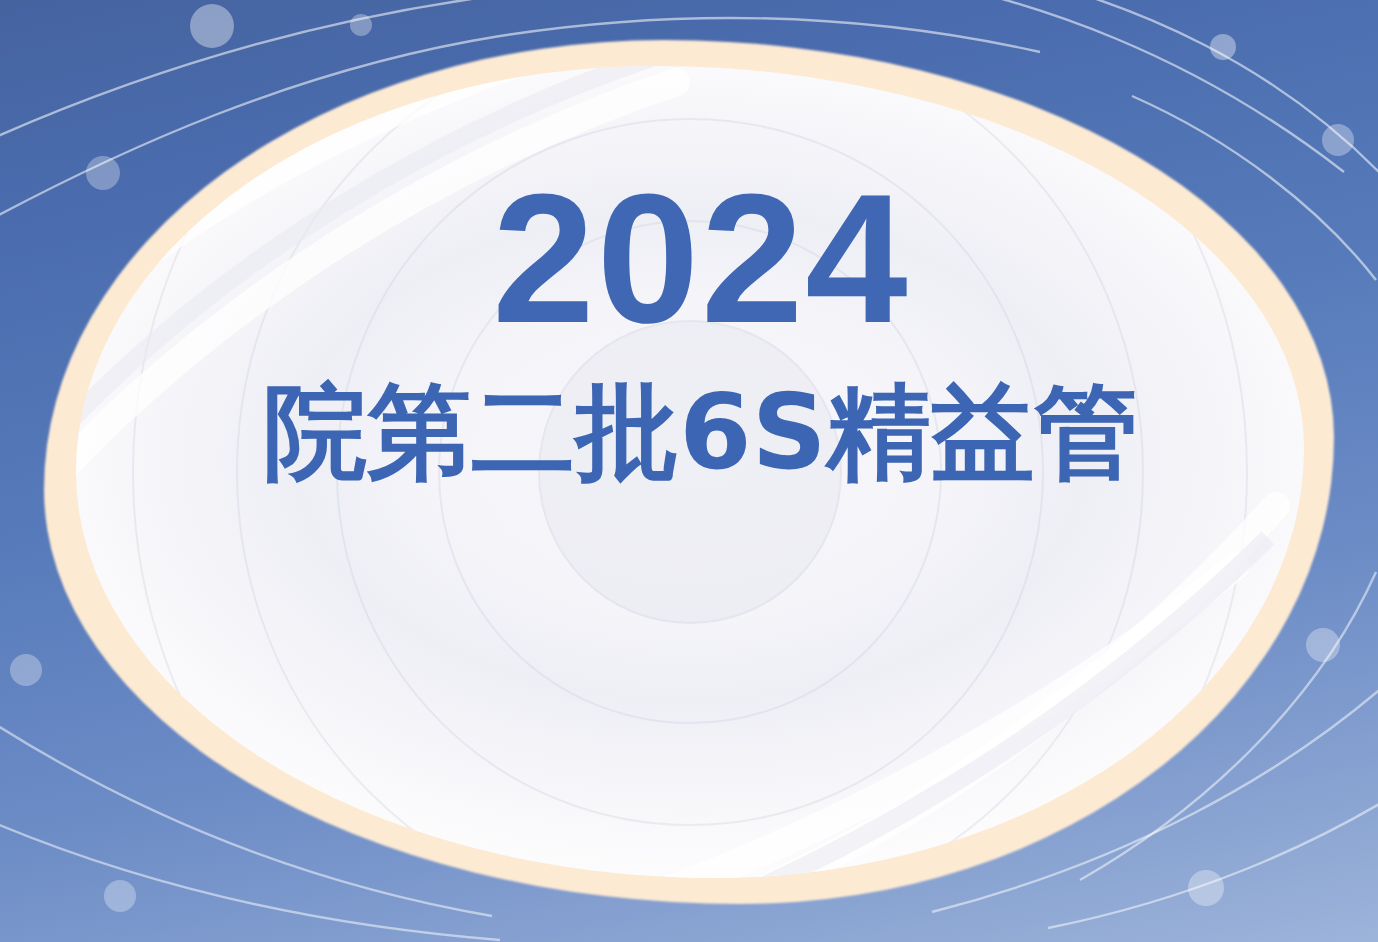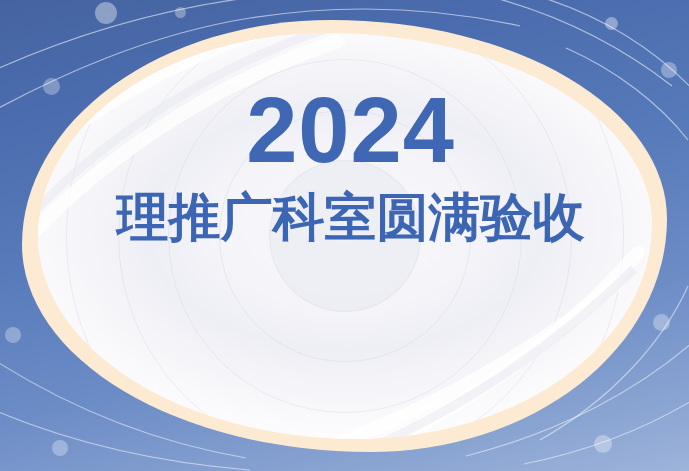--- a/index.html
+++ b/index.html
@@ -202,17 +202,17 @@
   <div class="dot" style="left:605px; top:17px;  width:13px; height:13px;"></div>
   <div class="dot" style="left:661px; top:62px;  width:16px; height:16px; background:rgba(255,255,255,0.33);"></div>
   <div class="dot" style="left:5px;   top:327px; width:16px; height:16px; background:rgba(255,255,255,0.30);"></div>
   <div class="dot" style="left:52px;  top:440px; width:16px; height:16px; background:rgba(255,255,255,0.30);"></div>
   <div class="dot" style="left:653px; top:314px; width:17px; height:17px; background:rgba(255,255,255,0.32);"></div>
   <div class="dot" style="left:594px; top:435px; width:18px; height:18px; background:rgba(255,255,255,0.33);"></div>
 
   <div class="text-stack">
     <div class="year">2024</div>
     <div class="headline">
-      <div class="hl-line">理推广科室圆满验收</div>
+      <div class="hl-line">院第二批6S精益管</div>
     </div>
   </div>
 
 </div>
 
 </body></html>

